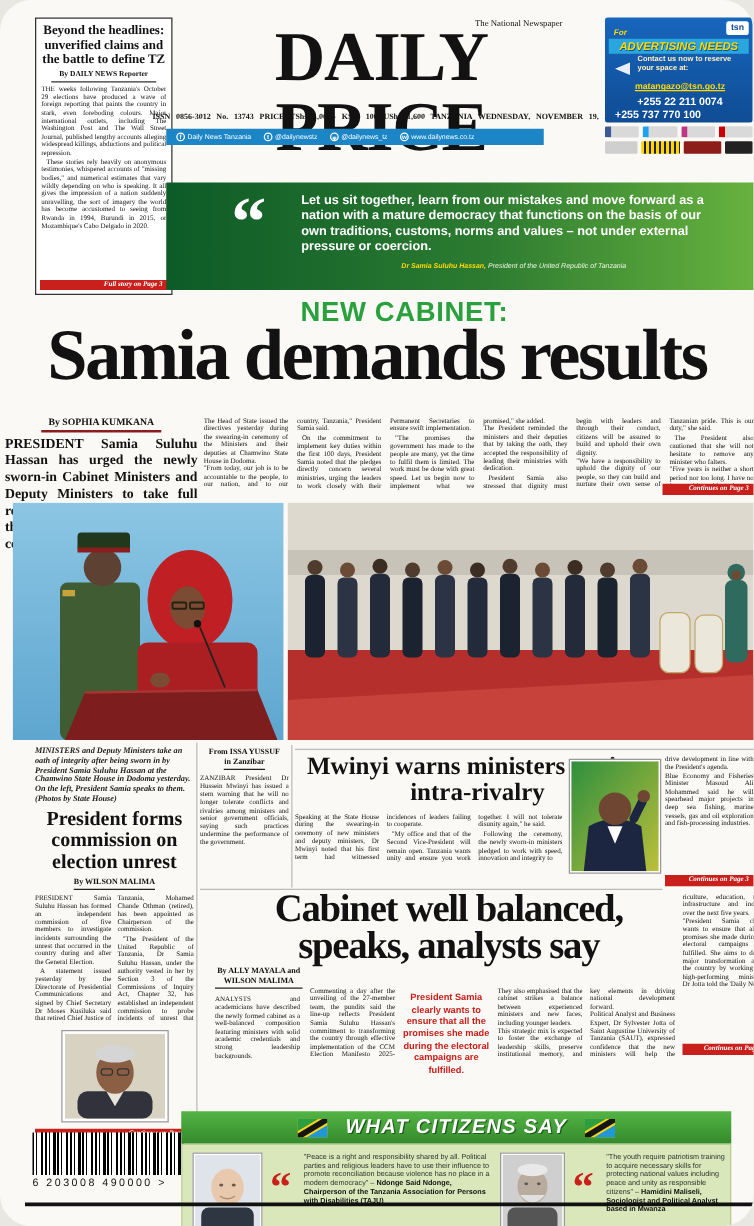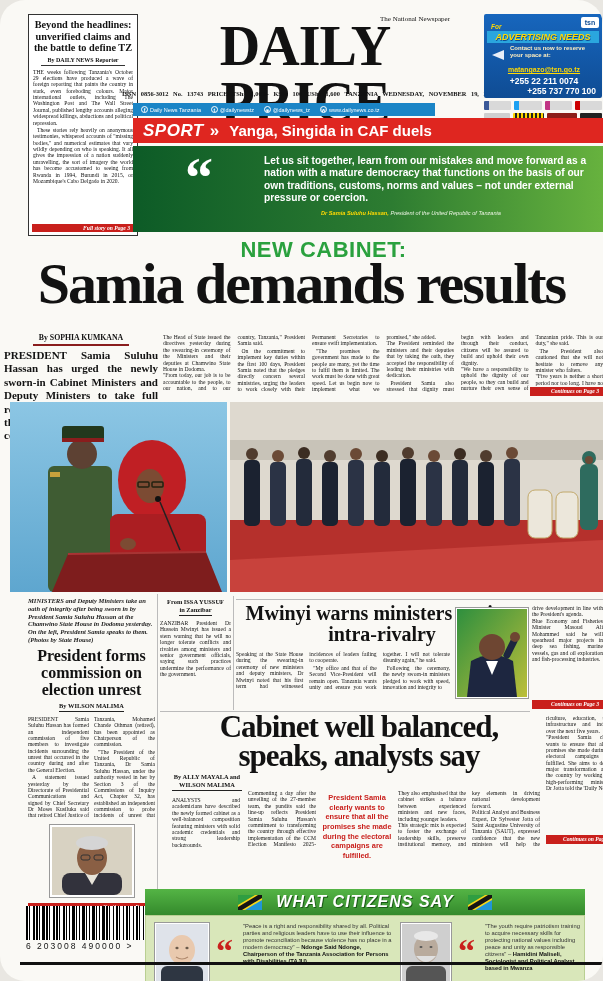--- a/index.html
+++ b/index.html
@@ -51,21 +51,21 @@
   <div class="abs serif center" style="left:122px; top:90px; width:366px; font-size:6.4px; font-weight:bold; white-space:nowrap; word-spacing:3px;">ISSN 0856-3012   No. 13743   PRICE TShs 1,000/-   KShs 100   UShs 1,600   TANZANIA   WEDNESDAY, NOVEMBER 19, 2025</div>
 
   <div class="abs sans" style="left:484px; top:14px; width:118px; height:84px; background:linear-gradient(180deg,#1766bd,#0f4c94); border-radius:2px; overflow:hidden;">
     <div style="position:absolute; right:3px; top:3px; width:18px; height:11px; background:#fff; color:#0f4c94; font-weight:bold; font-size:7px; text-align:center; line-height:11px; border-radius:2px;">tsn</div>
     <div style="position:absolute; left:7px; top:9px; color:var(--ad-yellow); font-style:italic; font-size:6.5px; font-weight:bold;">For</div>
     <div style="position:absolute; left:3px; top:17px; width:112px; background:#2aa6de; color:var(--ad-yellow); font-weight:bold; font-style:italic; font-size:9px; text-align:center; padding:1px 0; text-shadow:0.5px 0.5px 0 #0f4c94;">ADVERTISING NEEDS</div>
     <div style="position:absolute; left:8px; top:36px; width:0; height:0; border-top:5px solid transparent; border-bottom:5px solid transparent; border-right:12px solid #e8eef8;"></div>
     <div style="position:absolute; left:26px; top:31px; width:86px; color:#ffeebf; font-weight:bold; font-size:6px; line-height:1.2;">Contact us now to reserve your space at:</div>
     <div style="position:absolute; left:8px; top:52px; width:104px; color:var(--ad-yellow); font-weight:bold; font-size:7px; text-decoration:underline; text-align:center;">matangazo@tsn.go.tz</div>
     <div style="position:absolute; left:8px; top:62px; width:104px; color:#fff; font-weight:bold; font-size:8.5px; text-align:center;">+255 22 211 0074</div>
-    <div style="position:absolute; left:8px; top:72px; width:104px; color:#fff; font-weight:bold; font-size:8.5px; text-align:right;">+255 737 770 100</div>
+    <div style="position:absolute; left:8px; top:72px; width:104px; color:#fff; font-weight:bold; font-size:8.5px; text-align:left;">+255 737 770 100</div>
   </div>
 
   <div class="abs" style="left:484px; top:101px; width:118px; height:9px; display:flex; gap:3px;">
     <span style="flex:1; background:#d9d9d9; border-radius:1px; border-left:5px solid #3b5998;"></span>
     <span style="flex:1; background:#d9d9d9; border-radius:1px; border-left:5px solid #1da1f2;"></span>
     <span style="flex:1; background:#d9d9d9; border-radius:1px; border-left:5px solid #c13584;"></span>
     <span style="flex:1; background:#d9d9d9; border-radius:1px; border-left:5px solid #cc0000;"></span>
   </div>
   <div class="abs" style="left:484px; top:113px; width:118px; height:10px; display:flex; gap:3px;">
     <span style="flex:1.2; background:#cfcfcf; border-radius:1px;"></span>
@@ -86,29 +86,24 @@
     <span style="display:flex; align-items:center; gap:2px; font-size:5.5px;">
       <span style="width:7px;height:7px;border:1px solid #fff;border-radius:50%;font-size:4.5px;line-height:7px;text-align:center;">◉</span>
       <span>@dailynews_tz</span>
     </span>
     <span style="display:flex; align-items:center; gap:2px; font-size:5.5px;">
       <span style="width:7px;height:7px;border:1px solid #fff;border-radius:50%;font-size:5px;line-height:7px;text-align:center;font-weight:bold;">w</span>
       <span>www.dailynews.co.tz</span>
     </span>
   </div>
 
-  <div class="abs sans" style="left:133px; top:118px; width:470px; height:25px; background:var(--bright-red); display:flex; align-items:center; padding-left:10px; color:#fff;">
-    <span style="font-weight:bold; font-style:italic; font-size:17px; letter-spacing:0.5px;">SPORT</span>
-    <span style="font-weight:bold; font-size:17px; margin:0 10px 0 6px;">»</span>
-    <span style="font-weight:bold; font-size:15px;">Yanga, Singida in CAF duels</span>
-  </div>
 
   <div class="abs sans" style="left:133px; top:146px; width:470px; height:86px; background:linear-gradient(90deg,var(--green-dark) 0%,#2d7c31 55%,var(--green-light) 100%);">
     <span style="position:absolute; left:52px; top:4px; color:#fff; font-size:56px; font-family:'Liberation Serif',serif; font-weight:bold; line-height:1;">“</span>
-    <div style="position:absolute; left:108px; top:9px; width:340px; color:#fff; font-weight:bold; font-size:10.2px; line-height:1.22;margin-left:23px;">Let us sit together, learn from our mistakes and move forward as a nation with a mature democracy that functions on the basis of our own traditions, customs, norms and values – not under external pressure or coercion.</div>
+    <div style="position:absolute; left:108px; top:9px; width:340px; color:#fff; font-weight:bold; font-size:10.2px; line-height:1.22;">Let us sit together, learn from our mistakes and move forward as a nation with a mature democracy that functions on the basis of our own traditions, customs, norms and values – not under external pressure or coercion.</div>
     <div style="position:absolute; left:108px; top:64px; width:340px; text-align:center; font-size:5.6px;">
       <span style="color:var(--ad-yellow); font-weight:bold; font-style:italic;">Dr Samia Suluhu Hassan,</span><span style="color:#eaf4e2; font-style:italic;"> President of the United Republic of Tanzania</span>
     </div>
   </div>
 
   <div class="abs sans center" style="left:0; top:237px; width:603px; color:var(--green-kicker); font-weight:bold; font-size:22px; letter-spacing:0.5px;padding-left:44px;">NEW CABINET:</div>
   <div class="abs serif center" style="left:0; top:256px; width:603px; font-size:58px; font-weight:bold; letter-spacing:-2px; line-height:0.95; white-space:nowrap;">Samia demands results</div>
 
   <div class="abs serif center" style="left:6px; top:333px; width:150px; font-size:7.8px; font-weight:bold;">
     <span class="u" style="border-bottom:2px solid #8a1d1d; padding:0 6px 2px 6px; display:inline-block;">By SOPHIA KUMKANA</span>

